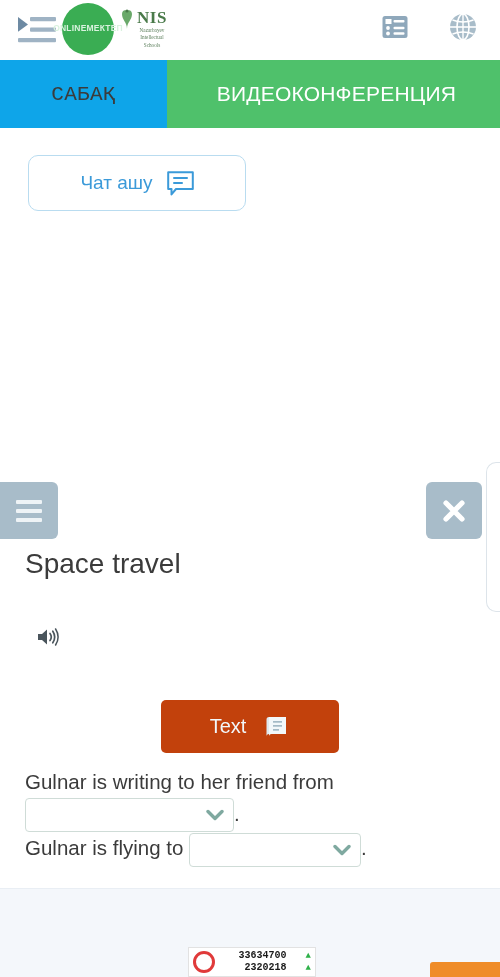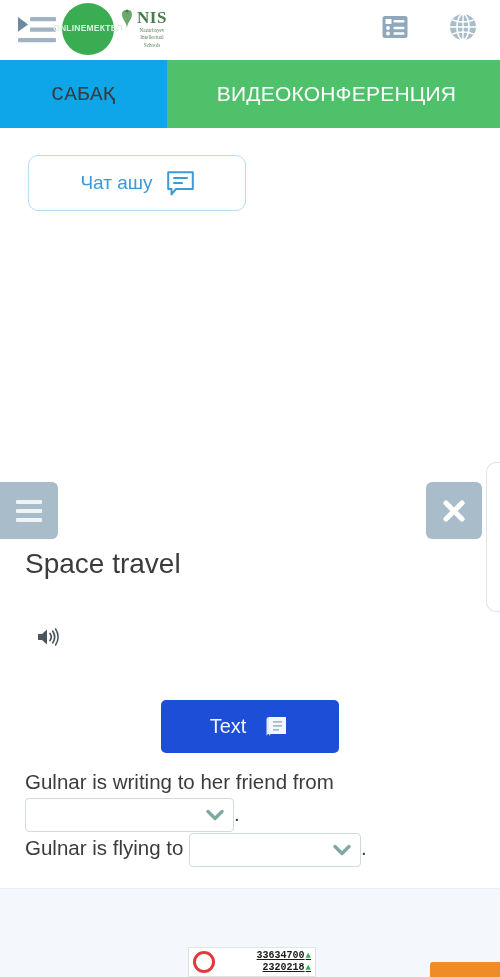--- a/index.html
+++ b/index.html
@@ -247,21 +247,21 @@
     margin-left: 12px;
     cursor: pointer;
   }
 
   .text-btn {
     position: absolute;
     left: 161px;
     top: 470px;
     width: 178px;
     height: 53px;
-    background: #1d4ed8;
+    background: #c2410c;
     border-radius: 5px;
     display: flex;
     align-items: center;
     justify-content: center;
     gap: 19px;
     color: #f2f7fa;
     font-size: 20px;
     cursor: pointer;
   }
 
@@ -346,21 +346,21 @@
     display: flex;
     flex-direction: column;
     align-items: flex-end;
     flex: 1;
     font-family: "Liberation Mono", "DejaVu Sans Mono", monospace;
     font-size: 10px;
     font-weight: bold;
     color: #1a1a1a;
     line-height: 1.25;
   }
-  .counter-nums .row { display: flex; align-items: flex-end; gap: 1px; text-decoration: underline; }
+  .counter-nums .row { display: flex; align-items: flex-end; gap: 19px; }
   .tri { color: #2fb14a; font-size: 9px; }
 
   .orange-bar {
     position: absolute;
     right: 0;
     top: 962px;
     width: 70px;
     height: 15px;
     background: #ef8c28;
     border-radius: 3px 0 0 0;

